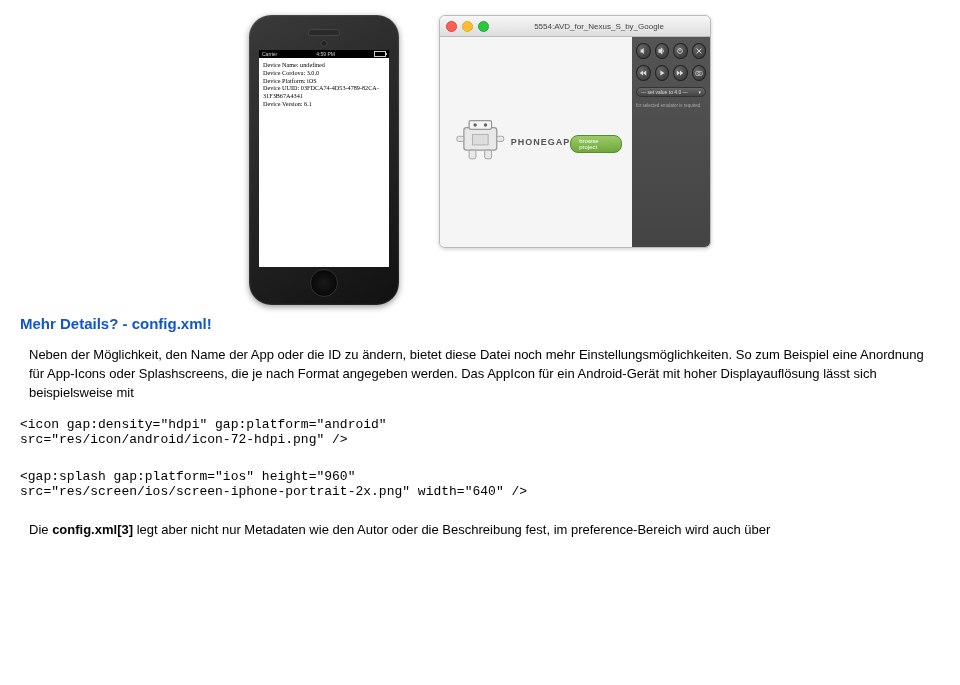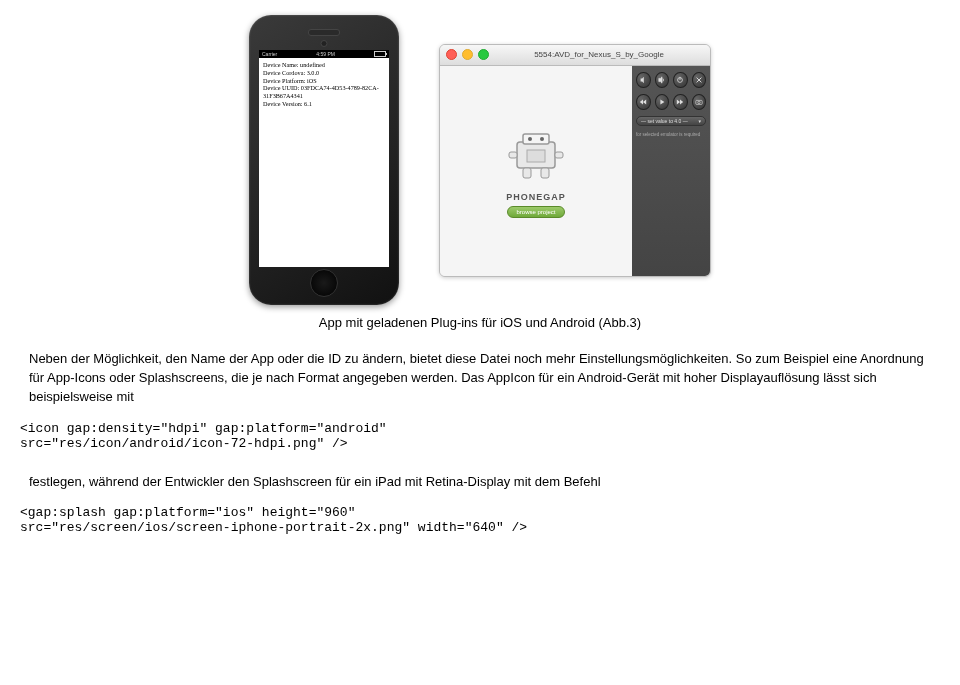--- a/index.html
+++ b/index.html
@@ -10,21 +10,21 @@
       color: #000;
       background: #fff;
       width: 960px;
     }
     .page {
       padding: 10px 20px 20px 20px;
     }
     .figures {
       display: flex;
       justify-content: center;
-      align-items: center;
+      align-items: flex-start;
       gap: 40px;
       margin-bottom: 10px;
       padding-top: 5px;
     }
     
     .phone {
       width: 150px;
       height: 290px;
       background: linear-gradient(145deg, #3a3a3a, #111);
       border-radius: 22px;
@@ -119,21 +119,21 @@
     .tl-grn { background:#28c940; border:0.5px solid #2a3; }
     .emu-title { flex:1; text-align:center; color:#444; font-size:8px; overflow:hidden; white-space:nowrap;}
     .emu-body {
       display: flex;
       height: 210px;
       background: #f5f5f5;
     }
     .emu-main {
       flex: 1;
       display: flex;
-      flex-direction: column;
+      flex-direction: row;
       align-items: center;
       justify-content: center;
       padding: 10px;
       position: relative;
     }
     .robot {
       width: 70px; height: 60px;
       position: relative;
       margin-bottom: 8px;
     }
@@ -310,27 +310,29 @@
           <div class="side-combo">
             <span>— set value to 4.0 —</span>
             <span>▾</span>
           </div>
           <div style="font-size:4.5px; color:#aaa; line-height:1.2;">for selected emulator is required</div>
         </div>
       </div>
     </div>
   </div>
 
-  <div class="caption">App mit geladenen Plug-ins für iOS und Android (Abb.3)</div>
-
+
+  <div class="heading">Mehr Details? - config.xml!</div>
 
   <p>Neben der Möglichkeit, den Name der App oder die ID zu ändern, bietet diese Datei noch mehr Einstellungsmöglichkeiten. So zum Beispiel eine Anordnung für App-Icons oder Splashscreens, die je nach Format angegeben werden. Das AppIcon für ein Android-Gerät mit hoher Displayauflösung lässt sich beispielsweise mit</p>
 
   <pre class="code">&lt;icon gap:density="hdpi" gap:platform="android"
 src="res/icon/android/icon-72-hdpi.png" /&gt;</pre>
 
-  <p>festlegen, während der Entwickler den Splashscreen für ein iPad mit Retina-Display mit dem Befehl</p>
 
   <pre class="code">&lt;gap:splash gap:platform="ios" height="960"
 src="res/screen/ios/screen-iphone-portrait-2x.png" width="640" /&gt;</pre>
 
 
+  <p>
+    <span>Die </span><span class="bold">config.xml[3]</span><span> legt aber nicht nur Metadaten wie den Autor oder die Beschreibung fest, im preference-Bereich wird auch über</span>
+  </p>
 </div>
 
 </body></html>

